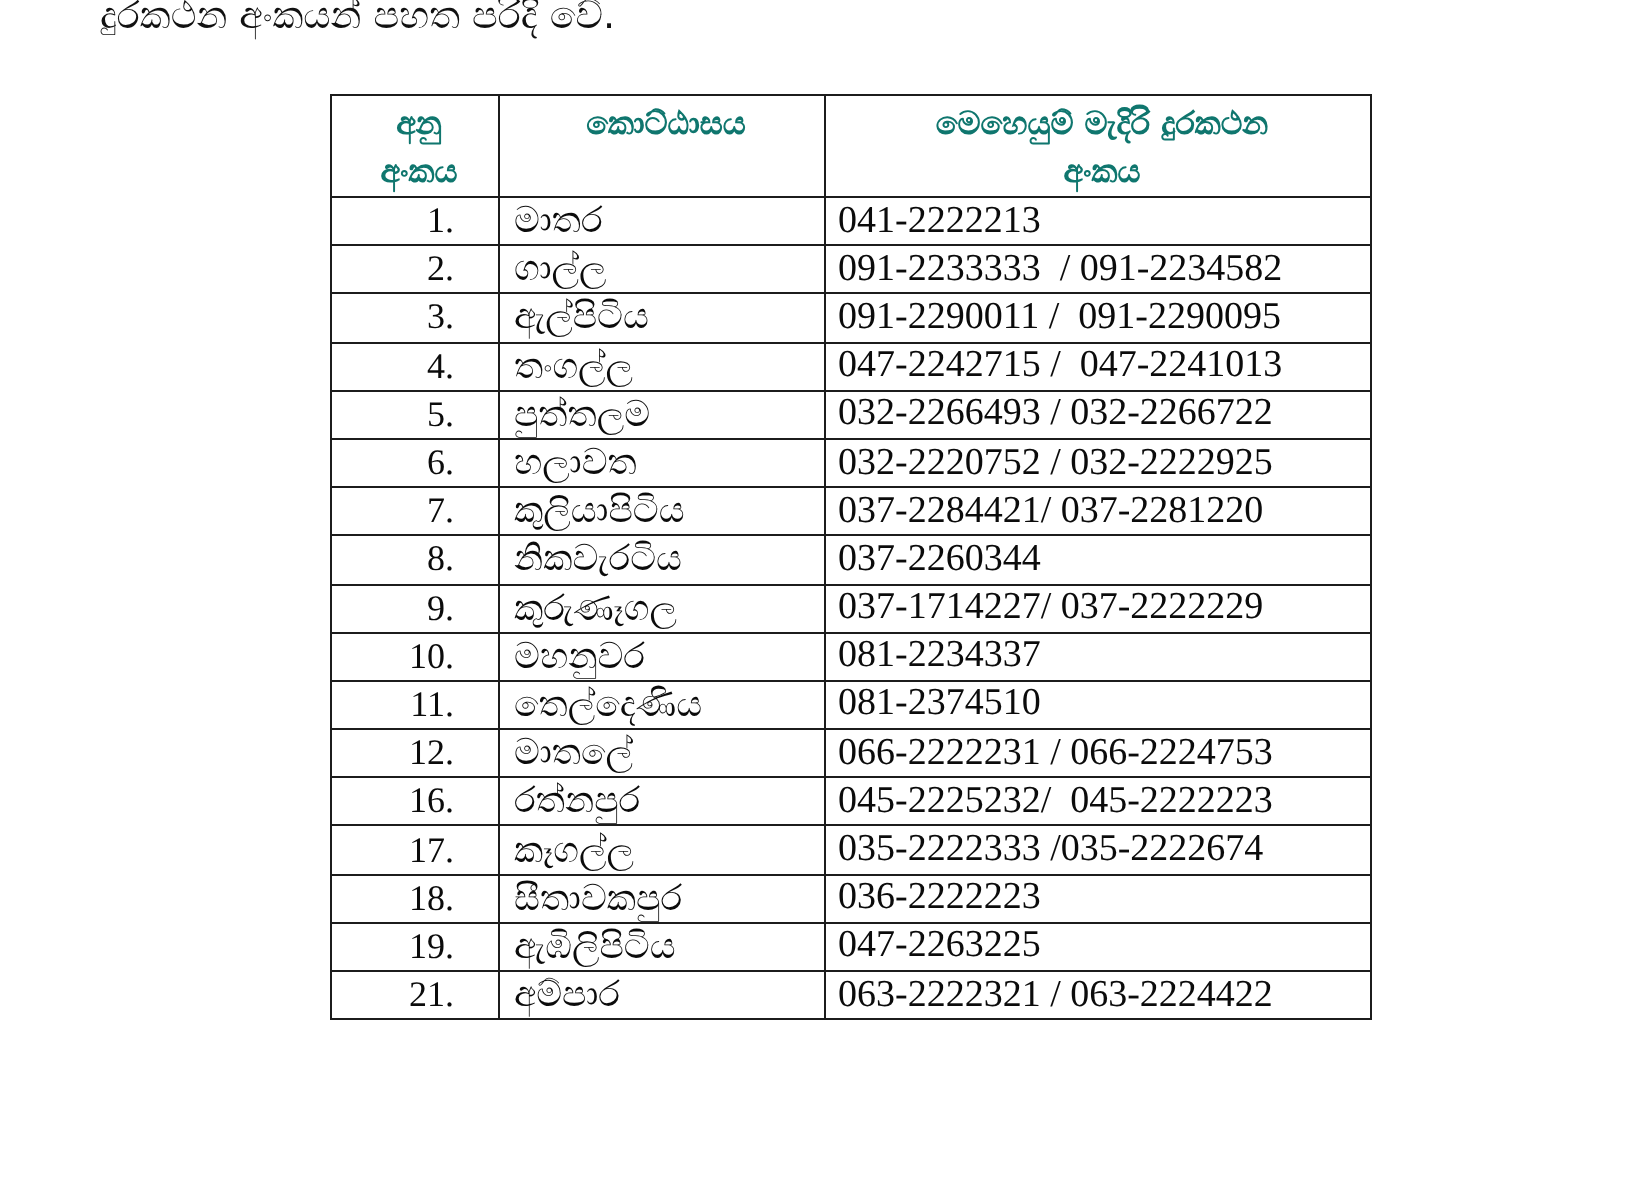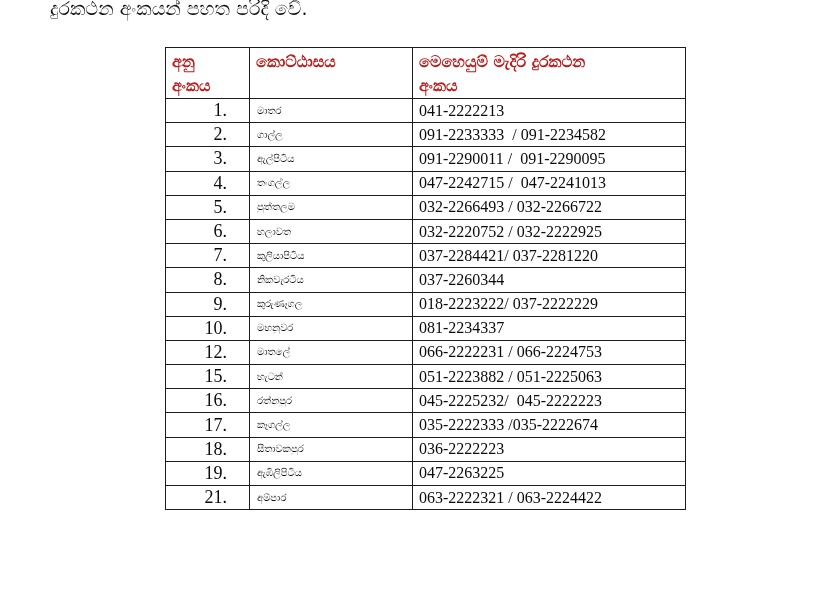--- a/index.html
+++ b/index.html
@@ -36,48 +36,48 @@
     border: 1.5px solid #1c1c1c;
     margin: 0;
     overflow: hidden;
   }
   th.h-serial   { width: 75px; }
   th.h-division { width: 154px; }
   th.h-phone    { width: 264px; }
   thead th {
     height: 48px;
     vertical-align: top;
-    text-align: left;
+    text-align: center;
     font-weight: bold;
-    color: #b91c1c;
+    color: #0f766e;
     font-size: 16px;
     line-height: 24px;
     padding: 2px 2px 0 6px;
   }
   thead .hline { display: block; }
   tbody tr { height: 24.2px; }
   tbody td {
     vertical-align: middle;
     color: #0b0b0b;
     padding: 0;
   }
   td.cell-no {
     text-align: right;
     padding-right: 22px;
     font-family: "Liberation Serif", serif;
     font-size: 18px;
   }
   td.cell-division {
     padding-left: 7px;
-    font-size: 10px;
+    font-size: 18px;
   }
   td.cell-phone {
     padding-left: 6px;
     font-family: "Liberation Serif", serif;
-    font-size: 16px;
+    font-size: 19px;
     white-space: pre;
   }
 </style>
 </head>
 <body>
 
 <div class="page">
 
   <div class="intro">දුරකථන අංකයන් පහත පරිදි වේ.</div>
 
@@ -134,36 +134,36 @@
           <td class="cell-phone">037-2284421/ 037-2281220</td>
         </tr>
         <tr>
           <td class="cell-no">8.</td>
           <td class="cell-division">නිකවැරටිය</td>
           <td class="cell-phone">037-2260344</td>
         </tr>
         <tr>
           <td class="cell-no">9.</td>
           <td class="cell-division">කුරුණෑගල</td>
-          <td class="cell-phone">018-2223222/ 037-2222229</td>
+          <td class="cell-phone">037-1714227/ 037-2222229</td>
         </tr>
         <tr>
           <td class="cell-no">10.</td>
           <td class="cell-division">මහනුවර</td>
           <td class="cell-phone">081-2234337</td>
         </tr>
         <tr>
+          <td class="cell-no">11.</td>
+          <td class="cell-division">තෙල්දෙණිය</td>
+          <td class="cell-phone">081-2374510</td>
+        </tr>
+        <tr>
           <td class="cell-no">12.</td>
           <td class="cell-division">මාතලේ</td>
           <td class="cell-phone">066-2222231 / 066-2224753</td>
-        </tr>
-        <tr>
-          <td class="cell-no">15.</td>
-          <td class="cell-division">හැටන්</td>
-          <td class="cell-phone">051-2223882 / 051-2225063</td>
         </tr>
         <tr>
           <td class="cell-no">16.</td>
           <td class="cell-division">රත්නපුර</td>
           <td class="cell-phone">045-2225232/  045-2222223</td>
         </tr>
         <tr>
           <td class="cell-no">17.</td>
           <td class="cell-division">කෑගල්ල</td>
           <td class="cell-phone">035-2222333 /035-2222674</td>

